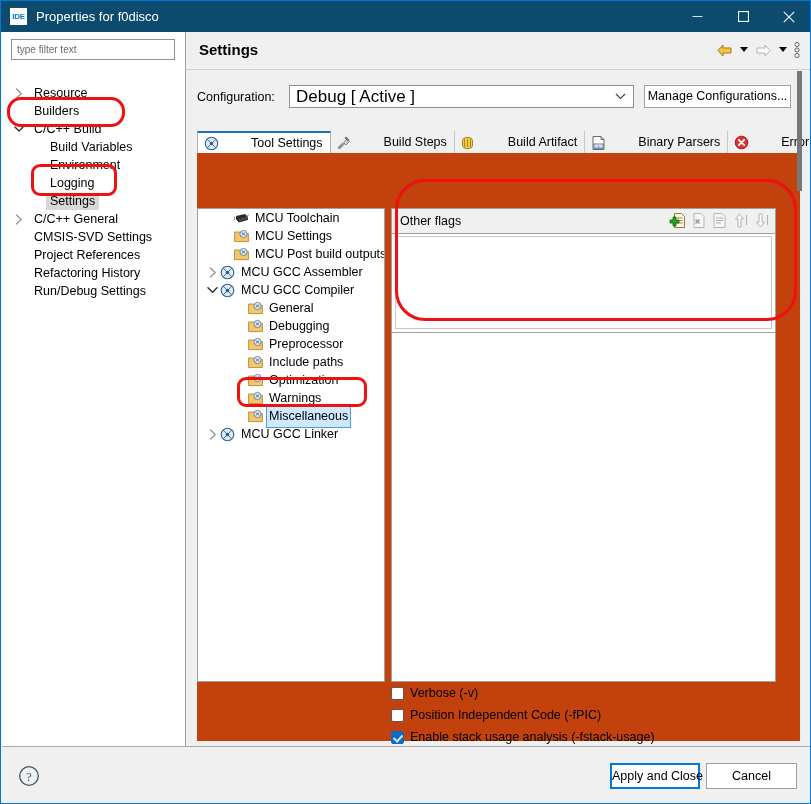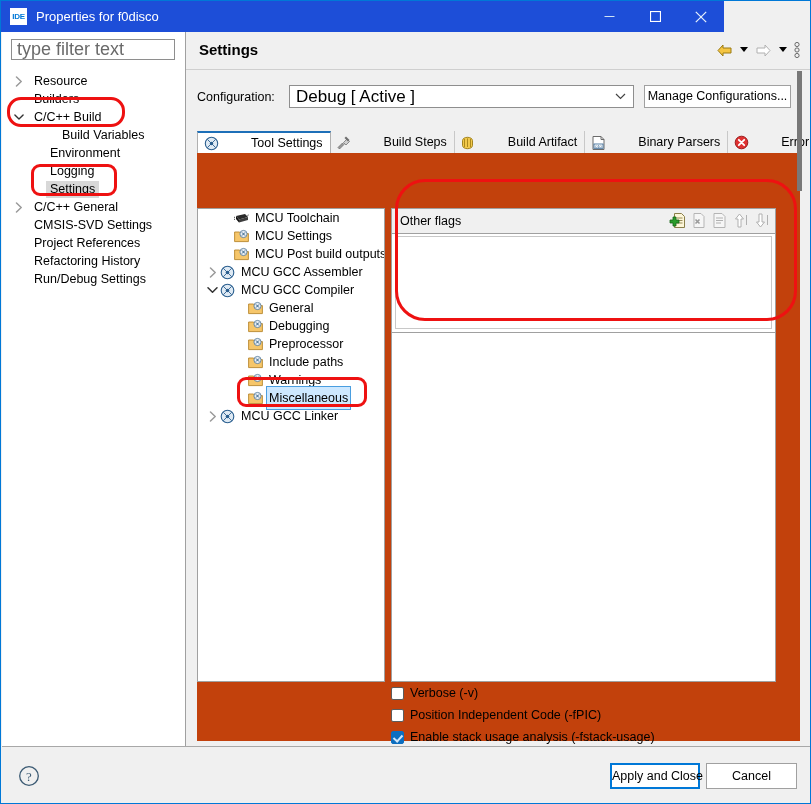--- a/index.html
+++ b/index.html
@@ -23,23 +23,23 @@
     box-sizing: border-box;
     border: 1px solid #0078d7;
     background: #f0f0f0;
     overflow: hidden;
   }
 
   
   #titlebar {
     position: absolute;
     left: 0; top: 0;
-    width: 723px;
+    width: 811px;
     height: 31px;
-    background: #1d4ed8;
+    background: #0c4a6e;
     color: #ffffff;
     display: flex;
     align-items: center;
   }
   #app-icon {
     width: 17px; height: 17px;
     margin-left: 9px;
     background: #ffffff;
     color: #0078d7;
     font-size: 8px;
@@ -84,28 +84,28 @@
   }
   #filter-box {
     position: absolute;
     left: 9px; top: 7px;
     width: 164px;
     height: 21px;
     box-sizing: border-box;
     border: 1px solid #8e8e8e;
     background: #ffffff;
     font-family: "Liberation Sans", sans-serif;
-    font-size: 18px;
+    font-size: 10px;
     padding: 0 5px;
     color: #000;
   }
   #filter-box::placeholder { color: #6a6a6a; opacity: 1; }
   #nav-tree {
     position: absolute;
-    left: 0; top: 40px;
+    left: 0; top: 52px;
     width: 183px;
   }
   .nav-item {
     position: relative;
     height: 18px;
     line-height: 18px;
     font-size: 12.5px;
     white-space: nowrap;
     color: #000;
     padding-left: 0;
@@ -491,21 +491,21 @@
             <svg width="8" height="11" viewBox="0 0 8 11">
               <path d="M1.5 1 L6.2 5.5 L1.5 10" fill="none" stroke="#9a9a9a" stroke-width="1.5" stroke-linecap="round" stroke-linejoin="round"></path>
             </svg>
           </span><span class="nav-label" style="margin-left: 28px;">Resource</span></div>
         <div class="nav-item"><span class="nav-label" style="margin-left: 28px;">Builders</span></div>
         <div class="nav-item"><span class="nav-arrow">
             <svg width="11" height="8" viewBox="0 0 11 8">
               <path d="M1 1.8 L5.5 6.3 L10 1.8" fill="none" stroke="#333" stroke-width="1.5" stroke-linecap="round" stroke-linejoin="round"></path>
             </svg>
           </span><span class="nav-label" style="margin-left: 28px;">C/C++ Build</span></div>
-        <div class="nav-item"><span class="nav-label" style="margin-left: 56px;">Build Variables</span></div>
+        <div class="nav-item"><span class="nav-label" style="margin-left: 44px;">Build Variables</span></div>
         <div class="nav-item"><span class="nav-label" style="margin-left: 44px;">Environment</span></div>
         <div class="nav-item"><span class="nav-label" style="margin-left: 44px;">Logging</span></div>
         <div class="nav-item selected"><span class="nav-label" style="margin-left: 44px;">Settings</span></div>
         <div class="nav-item"><span class="nav-arrow">
             <svg width="8" height="11" viewBox="0 0 8 11">
               <path d="M1.5 1 L6.2 5.5 L1.5 10" fill="none" stroke="#9a9a9a" stroke-width="1.5" stroke-linecap="round" stroke-linejoin="round"></path>
             </svg>
           </span><span class="nav-label" style="margin-left: 28px;">C/C++ General</span></div>
         <div class="nav-item"><span class="nav-label" style="margin-left: 28px;">CMSIS-SVD Settings</span></div>
         <div class="nav-item"><span class="nav-label" style="margin-left: 28px;">Project References</span></div>
@@ -735,20 +735,33 @@
             <span class="tt-arrow"></span>
             <span class="tt-icon">
               <svg width="16" height="14" viewBox="0 0 16 14">
                 <path d="M0.6 3 h5 l1.3 1.6 h7.5 v8 h-13.8 z" fill="#f6c66a" stroke="#b8872c" stroke-width="0.9"></path>
                 <circle cx="9.5" cy="5" r="3.6" fill="#e8eef4" stroke="#5a7f9e" stroke-width="0.9"></circle>
                 <path d="M7.6 6.9 L11.4 3.1 M7.6 3.1 L11.4 6.9" stroke="#5a7f9e" stroke-width="0.8"></path>
                 <circle cx="9.5" cy="5" r="1.1" fill="#5a7f9e"></circle>
               </svg>
             </span>
             <span class="tt-label">Include paths</span>
+          </div>
+          <div class="tt-item">
+            <span style="width: 36px; flex: 0 0 auto;"></span>
+            <span class="tt-arrow"></span>
+            <span class="tt-icon">
+              <svg width="16" height="14" viewBox="0 0 16 14">
+                <path d="M0.6 3 h5 l1.3 1.6 h7.5 v8 h-13.8 z" fill="#f6c66a" stroke="#b8872c" stroke-width="0.9"></path>
+                <circle cx="9.5" cy="5" r="3.6" fill="#e8eef4" stroke="#5a7f9e" stroke-width="0.9"></circle>
+                <path d="M7.6 6.9 L11.4 3.1 M7.6 3.1 L11.4 6.9" stroke="#5a7f9e" stroke-width="0.8"></path>
+                <circle cx="9.5" cy="5" r="1.1" fill="#5a7f9e"></circle>
+              </svg>
+            </span>
+            <span class="tt-label">Optimization</span>
           </div>
           <div class="tt-item">
             <span style="width: 36px; flex: 0 0 auto;"></span>
             <span class="tt-arrow"></span>
             <span class="tt-icon">
               <svg width="16" height="14" viewBox="0 0 16 14">
                 <path d="M0.6 3 h5 l1.3 1.6 h7.5 v8 h-13.8 z" fill="#f6c66a" stroke="#b8872c" stroke-width="0.9"></path>
                 <circle cx="9.5" cy="5" r="3.6" fill="#e8eef4" stroke="#5a7f9e" stroke-width="0.9"></circle>
                 <path d="M7.6 6.9 L11.4 3.1 M7.6 3.1 L11.4 6.9" stroke="#5a7f9e" stroke-width="0.8"></path>
                 <circle cx="9.5" cy="5" r="1.1" fill="#5a7f9e"></circle>

